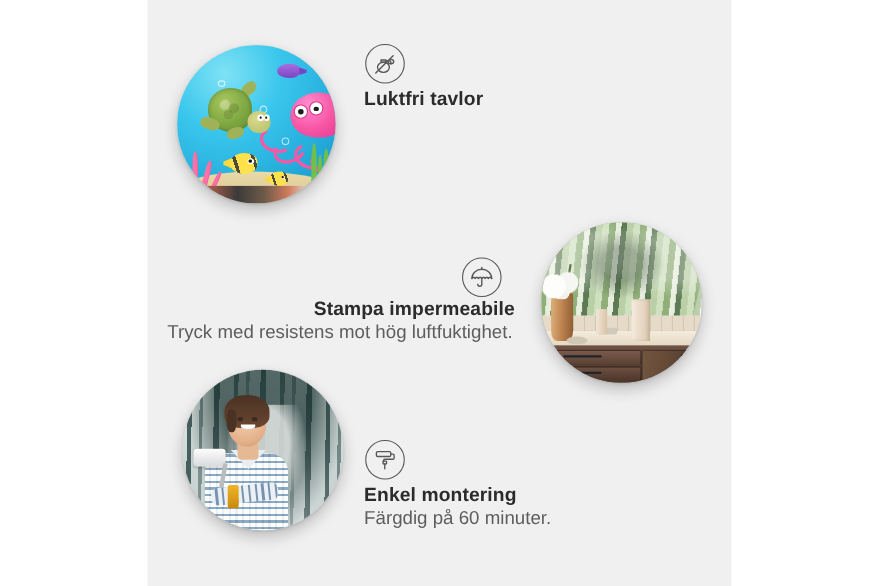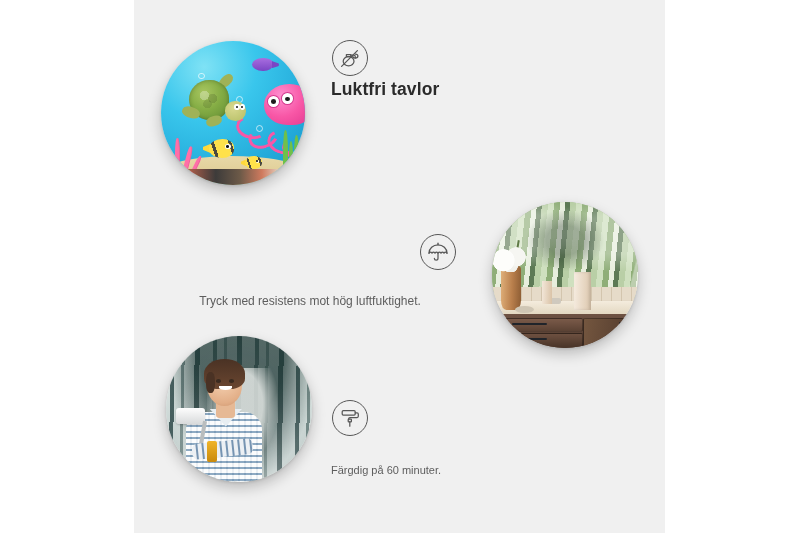--- a/index.html
+++ b/index.html
@@ -269,26 +269,26 @@
   .desc{position:absolute;color:#5d5d5d;}
 
   
   #icon-odorless{left:332px;top:40px;}
   #title-odorless{left:331px;top:79px;font-size:17.5px;}
   #desc-odorless{left:331px;top:101px;width:285px;font-size:13.2px;line-height:17.6px;}
 
   
   #icon-waterproof{left:420px;top:234px;}
   #title-waterproof{left:152px;top:270px;width:316px;text-align:right;font-size:17.5px;}
-  #desc-waterproof{left:152px;top:293px;width:316px;text-align:center;font-size:12px;line-height:17.6px;}
+  #desc-waterproof{left:152px;top:293px;width:316px;text-align:left;font-size:17px;line-height:17.6px;}
 
   
   #icon-easy{left:332px;top:400px;}
   #title-easy{left:331px;top:439px;font-size:17.5px;}
-  #desc-easy{left:331px;top:462px;font-size:11px;line-height:17.6px;}
+  #desc-easy{left:331px;top:462px;font-size:17px;line-height:17.6px;}
 </style>
 </head>
 <body>
 
 <div id="stage">
 
   <div class="panel"></div>
 
   <div class="photo" id="photo-ocean">
     <div class="inner">
@@ -383,20 +383,21 @@
   </div>
 
   <div class="icon-circle" id="icon-waterproof">
     <svg width="24" height="24" viewBox="0 0 24 24" fill="none" stroke="#575757" stroke-width="1.25" stroke-linecap="round" stroke-linejoin="round" aria-hidden="true">
       <path d="M3 13.2c0-4.7 4-8.4 9-8.4s9 3.7 9 8.4"></path>
       <path d="M3 13.2c1-1.5 2-1.5 3 0 1-1.5 2-1.5 3 0 1-1.5 2-1.5 3 0 1-1.5 2-1.5 3 0 1-1.5 2-1.5 3 0 1-1.5 2-1.5 3 0"></path>
       <path d="M12 4.8V3.2"></path>
       <path d="M12 13.2v5.1c0 1.1-.85 1.9-1.85 1.9s-1.8-.8-1.8-1.9"></path>
     </svg>
   </div>
+  <div class="title" id="title-waterproof">Stampa impermeabile</div>
   <div class="desc" id="desc-waterproof">Tryck med resistens mot hög luftfuktighet.</div>
 
   <div class="photo" id="photo-forest">
     <div class="inner">
       <div class="for-bg"></div>
       <div class="for-trees"></div>
       <div class="for-haze"></div>
       <div class="w-body"></div>
       <div class="w-roller-pad"></div>
       <div class="w-roller-bar"></div>
@@ -413,15 +414,16 @@
   </div>
 
   <div class="icon-circle" id="icon-easy">
     <svg width="24" height="24" viewBox="0 0 24 24" fill="none" stroke="#575757" stroke-width="1.25" stroke-linecap="round" stroke-linejoin="round" aria-hidden="true">
       <rect x="4.2" y="4.6" width="13" height="4.4" rx="1.1"></rect>
       <path d="M17.2 6.8h1.9c.7 0 1.2.5 1.2 1.2v2.3c0 .7-.5 1.2-1.2 1.2h-7.2c-.7 0-1.2.5-1.2 1.2v1.0"></path>
       <rect x="10.2" y="13.2" width="3.2" height="2.6" rx=".6"></rect>
       <path d="M11.8 15.8v4.4"></path>
     </svg>
   </div>
+  <div class="title" id="title-easy">Enkel montering</div>
   <div class="desc" id="desc-easy">Färgdig på 60 minuter.</div>
 
 </div>
 
 </body></html>

